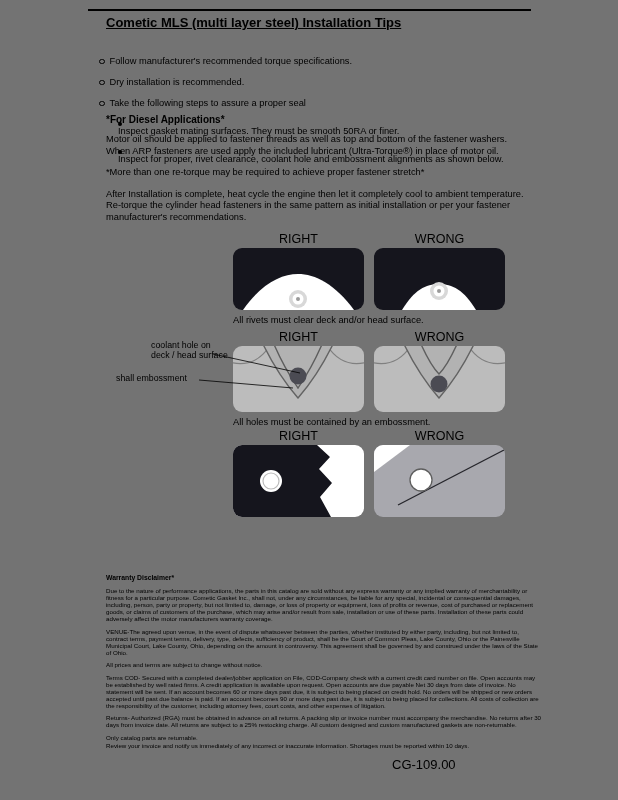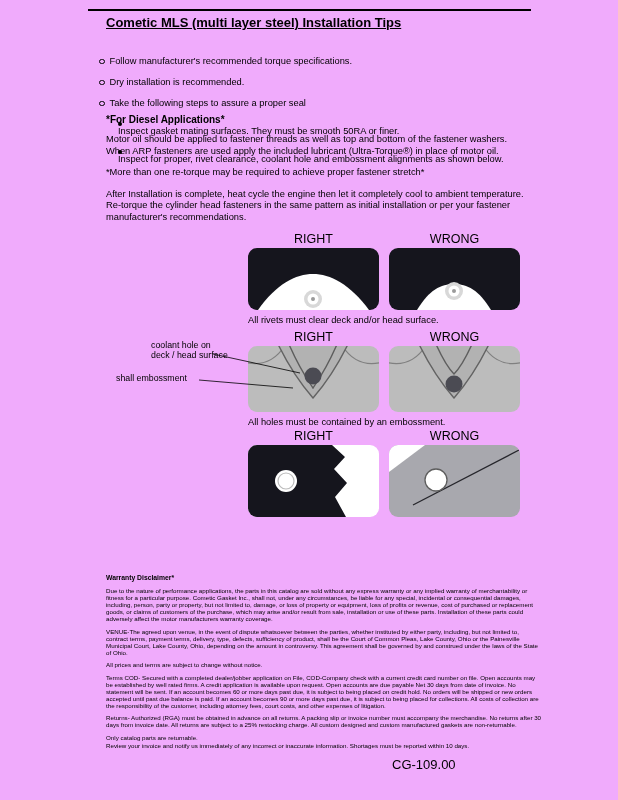--- a/index.html
+++ b/index.html
@@ -1,34 +1,34 @@
 <!DOCTYPE html>
 <html><head>
 <meta charset="utf-8">
 <style>
   html,body{margin:0;padding:0;background:#ffffff;}
-  .page{position:relative;width:618px;height:800px;background:#f0abfc;overflow:hidden;
+  .page{position:relative;width:618px;height:800px;background:#737373;overflow:hidden;
         font-family:"Liberation Sans",sans-serif;color:#000;}
   .top-rule{position:absolute;left:88px;top:9px;width:443px;border-top:2px solid #000;}
   .title{position:absolute;left:106px;top:15px;margin:0;font-size:13px;font-weight:700;
          text-decoration:underline;}
   
   .bullets{position:absolute;left:99px;top:45px;width:434px;font-size:9.3px;line-height:10px;}
   .bullet{display:flex;align-items:flex-start;margin-bottom:2.5px;margin-top:11px;}
   .bullet.sub{margin-left:19px;flex-direction:column;}
   .marker-circle{flex:none;width:3.5px;height:3.5px;border:1px solid #000;border-radius:50%;
                  margin:2.6px 5px 0 0;}
   .marker-dot{flex:none;width:3.8px;height:3.8px;background:#000;border-radius:50%;
               margin:3px 5px 0 0;}
   
   .diesel{position:absolute;left:106px;top:114px;width:424px;}
   .diesel h2{margin:0 0 9px;font-size:10px;font-weight:700;}
   .diesel p{margin:0 0 10px;font-size:9.3px;line-height:11.6px;}
   
-  .diag{position:absolute;left:248px;width:296px;}
+  .diag{position:absolute;left:233px;width:296px;}
   .dlabels{display:flex;gap:10px;}
   .dlabel{width:131px;text-align:center;font-size:12.5px;}
   .dpanels{display:flex;gap:10px;margin-top:2px;}
   .panel{display:block;width:131px;height:62px;}
   .panel.mid{height:66px;}
   .panel.tall{height:72px;}
   .dcaption{font-size:9.3px;line-height:11px;margin-top:5px;}
   .dcaption.narrow{max-width:222px;}
   .ann{position:absolute;font-size:8.8px;line-height:9.8px;}
   #ann-coolant{left:151px;top:341px;}

